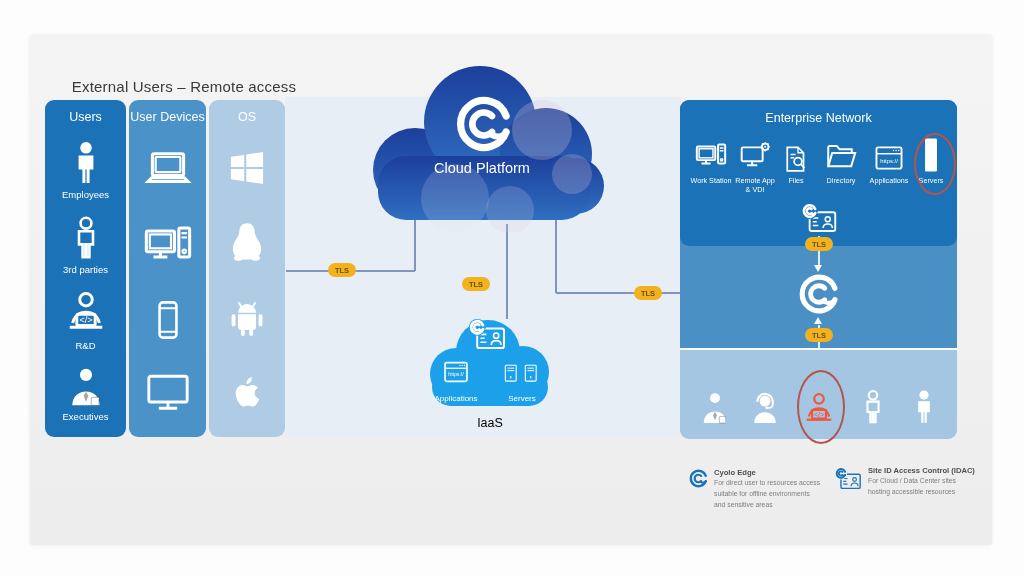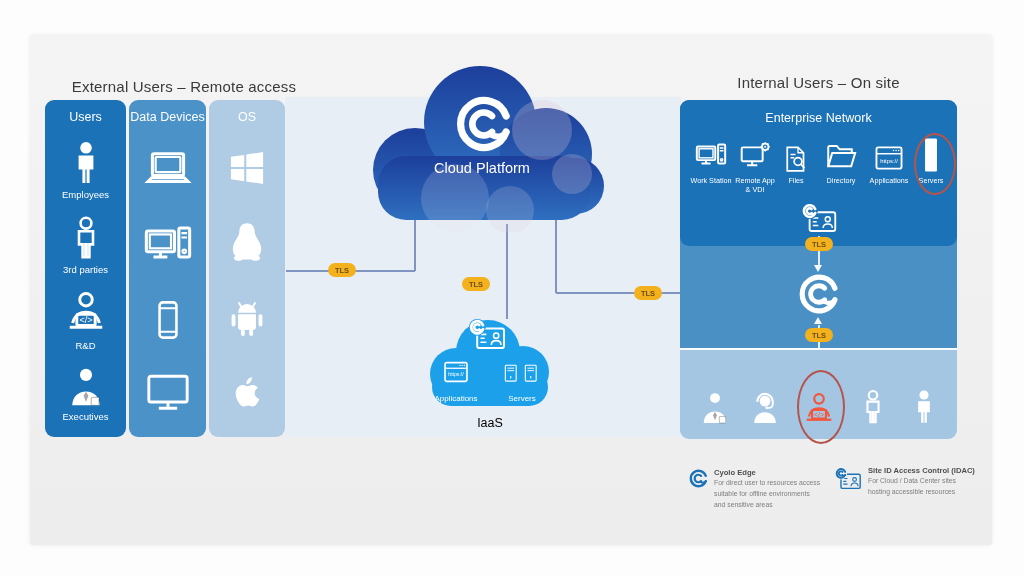--- a/index.html
+++ b/index.html
@@ -58,21 +58,20 @@
   .lgflex{display:flex;align-items:flex-start;}
 </style>
 </head>
 <body>
 
 <div id="stage">
   <div class="abs card"></div>
   <div class="abs band"></div>
 
   <div class="abs title t-ext">External Users – Remote access</div>
-  <div class="abs title t-int">Internal Users – On site</div>
 
   <div class="abs col c-users">
     <div class="col-h">Users</div>
     <div class="col-items">
       <div class="cell">
         <span class="ic sz48">
             <svg viewBox="0 0 24 24" fill="currentColor">
               <circle cx="12" cy="4.4" r="2.9"></circle>
               <path d="M8.3 8.3h7.4v7h-1.9V22h-1.5v-6.7h-.6V22h-1.5v-6.7H8.3z"></path>
             </svg>
@@ -108,21 +107,21 @@
               <path fill="rgba(0,0,0,.35)" d="M12 14.6l-1.3 2.2 1.3 3.4 1.3-3.4z"></path>
               <rect x="14.9" y="17.6" width="4.2" height="4.4" rx="0.5" fill="currentColor" stroke="rgba(0,0,0,.25)" stroke-width="0.7"></rect>
             </svg>
           </span>
         <span class="cell-label">Executives</span>
       </div>
     </div>
   </div>
 
   <div class="abs col c-devices">
-    <div class="col-h">Data Devices</div>
+    <div class="col-h">User Devices</div>
     <div class="col-items">
       <div class="cell">
           <span class="ic sz52">
             <svg viewBox="0 0 24 24" fill="none" stroke="currentColor" stroke-width="1.4">
               <rect x="4.8" y="4.5" width="14.4" height="10" rx="0.8"></rect>
               <rect x="6.3" y="6" width="11.4" height="7" rx="0.3" stroke-width="1"></rect>
               <path d="M2.8 17.3h18.4l-1.7-1.7H4.5z"></path>
             </svg>
           </span>
         </div>

